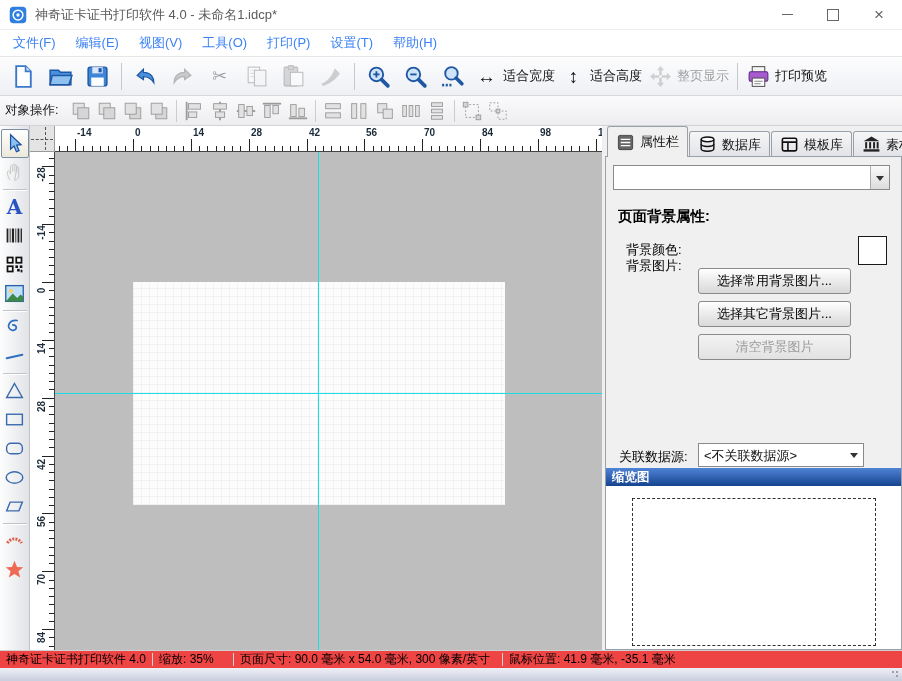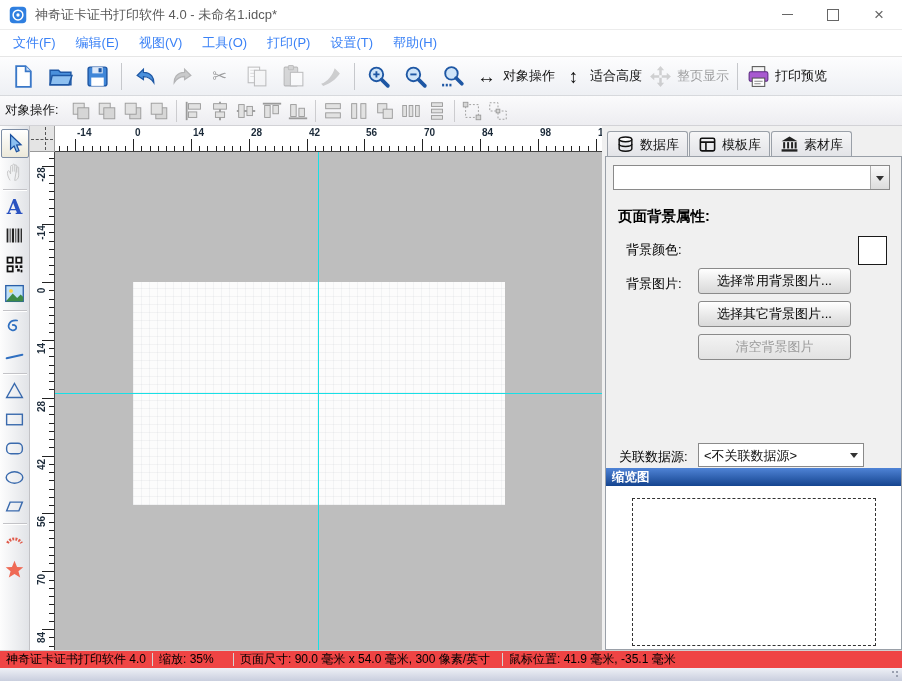--- a/index.html
+++ b/index.html
@@ -231,21 +231,21 @@
             <rect x="2" y="19" width="2" height="2.5" fill="#1e57a4"></rect>
             <rect x="5.5" y="19" width="2" height="2.5" fill="#1e57a4"></rect>
             <rect x="9" y="19" width="2" height="2.5" fill="#1e57a4"></rect>
           </svg>
         </span>
       </div>
       <div class="tbtn">
         <span class="ic" style="width: 25px; height: 25px;">
           <span class="uarr">↔</span>
         </span>
-        <span class="tlabel">对象操作</span>
+        <span class="tlabel">适合宽度</span>
       </div>
       <div class="tbtn">
         <span class="ic" style="width: 25px; height: 25px;">
           <span class="uarr">↕</span>
         </span>
         <span class="tlabel">适合高度</span>
       </div>
       <div class="tbtn disabled">
         <span class="ic" style="width: 25px; height: 25px;">
           <svg viewBox="0 0 24 24">
@@ -695,20 +695,29 @@
         <span class="vlab" style="top: 480px;">84</span>
       </div>
     <div class="canvas">
       <div class="page"></div>
       <div class="guide-v"></div>
       <div class="guide-h"></div>
     </div>
 
     <div class="rpanel">
       <div class="tabbar" id="tabbar">
+          <div class="tab active">
+            <span class="ic" style="width: 19px; height: 19px;">
+              <svg viewBox="0 0 24 24">
+                <rect x="3" y="3" width="18" height="18" rx="2" fill="#666" stroke="#333"></rect>
+                <path d="M6 8h12M6 12h12M6 16h12" stroke="#fff" stroke-width="1.6"></path>
+              </svg>
+            </span>
+            <span>属性栏</span>
+          </div>
           <div class="tab">
             <span class="ic" style="width: 19px; height: 19px;">
               <svg viewBox="0 0 24 24">
                 <ellipse cx="12" cy="5.5" rx="8" ry="3" fill="#fff" stroke="#111" stroke-width="1.8"></ellipse>
                 <path d="M4 5.5v6c0 1.7 3.6 3 8 3s8-1.3 8-3v-6" fill="none" stroke="#111" stroke-width="1.8"></path>
                 <path d="M4 11.5v6c0 1.7 3.6 3 8 3s8-1.3 8-3v-6" fill="none" stroke="#111" stroke-width="1.8"></path>
               </svg>
             </span>
             <span>数据库</span>
           </div>
@@ -740,21 +749,21 @@
           <div class="combo-field"></div>
           <div class="combo-arrow">
               <div class="arrow-down"></div>
             </div>
         </div>
         <div class="sec-title">页面背景属性:</div>
 
         <div class="flabel" style="left:20px;top:84px;">背景颜色:</div>
         <div class="swatch"></div>
 
-        <div class="flabel" style="left:20px;top:118px;">背景图片:</div>
+        <div class="flabel" style="left:20px;top:100px;">背景图片:</div>
         <button class="pbtn" style="left:92px;top:111px;">选择常用背景图片...</button>
         <button class="pbtn" style="left:92px;top:144px;">选择其它背景图片...</button>
         <button class="pbtn disabled" style="left:92px;top:177px;">清空背景图片</button>
 
         <div class="flabel" style="left:13px;top:291px;">关联数据源:</div>
         <div class="combo" style="left:92px;top:286px;width:166px;height:24px;">
           <div class="combo-field">&lt;不关联数据源&gt;</div>
           <div class="combo-arrow plain">
               <div class="arrow-down"></div>
             </div>

